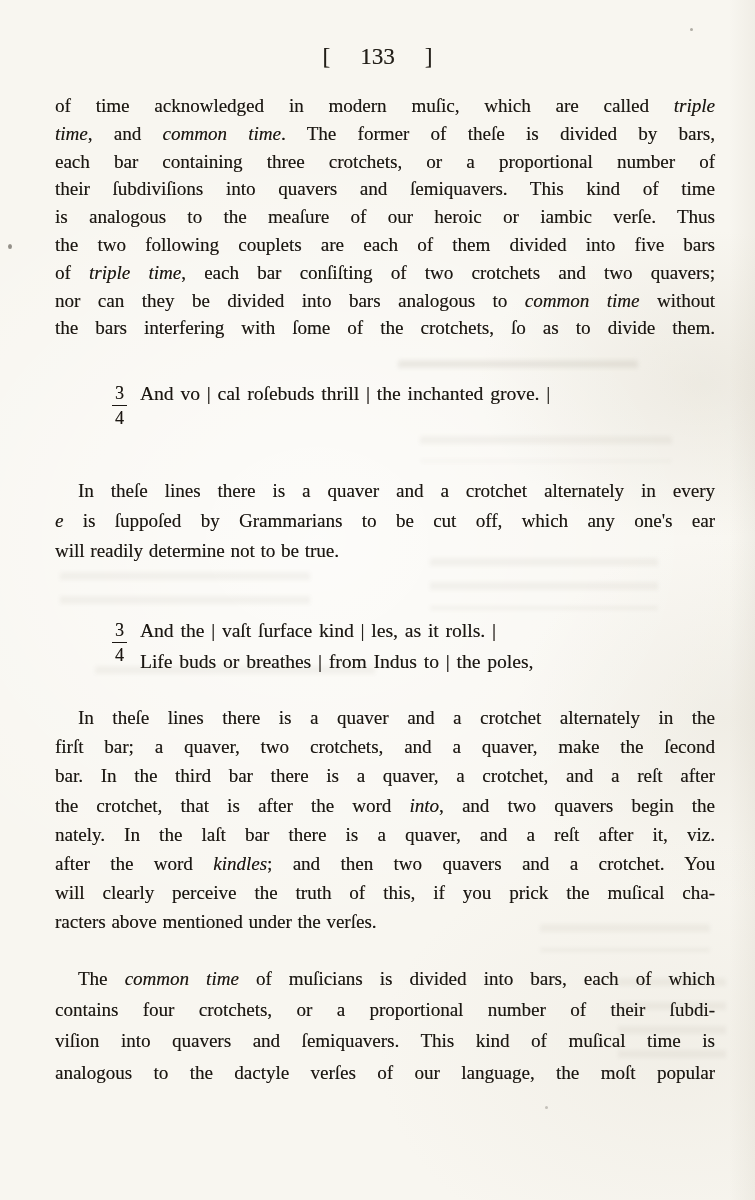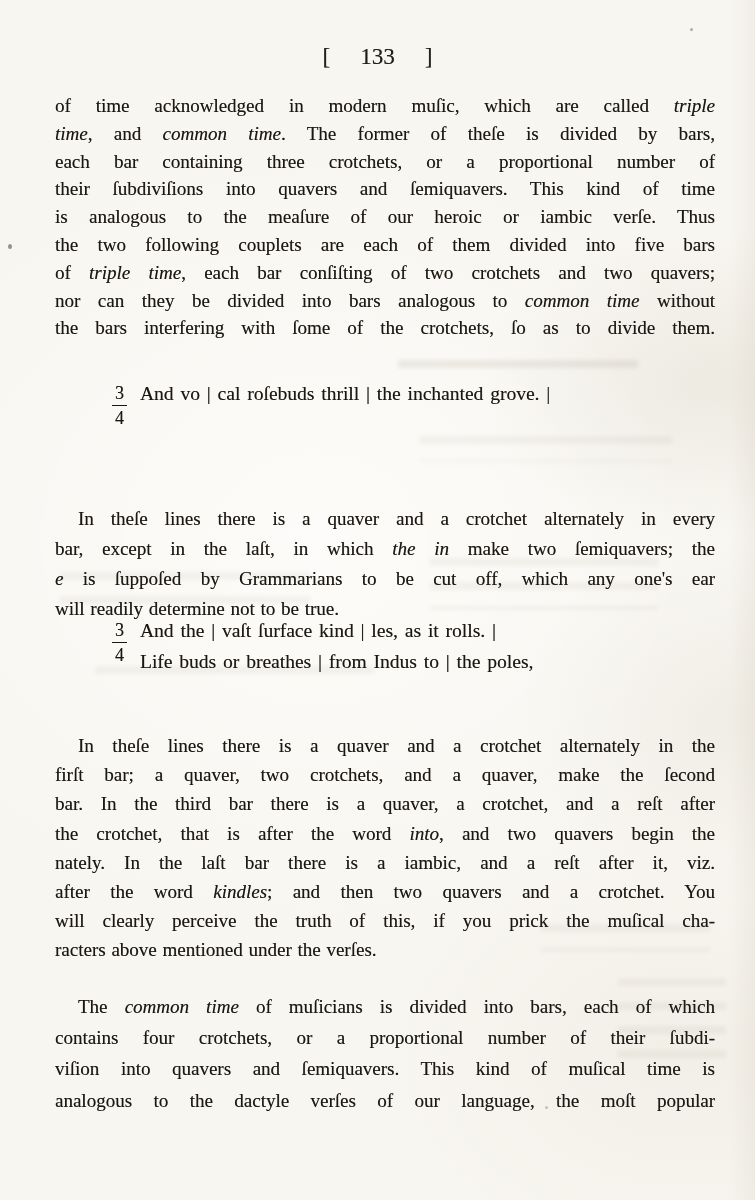--- a/index.html
+++ b/index.html
@@ -54,21 +54,21 @@
     font-size: 19px;
     text-shadow: 0.2px 0.2px 0.35px rgba(25,20,12,0.5);
   }
   .tline {
     text-align: justify;
     text-align-last: justify;
     text-justify: inter-word;
     word-spacing: 1px;
   }
   .tline.short { text-align-last: left; }
-  .tline.indent { text-indent: 23px; margin-top: 28px; }
+  .tline.indent { text-indent: 23px; }
   .it { font-style: italic; }
 
   [data-block="p1"] { top: 92px; }
   [data-block="p1"] .tline { line-height: 27.8px; }
   [data-block="v1"] { top: 379px; left: 112px; width: auto; }
   [data-block="p2"] { top: 476px; }
   [data-block="p2"] .tline { line-height: 30px; }
   [data-block="v2"] { top: 616px; left: 112px; width: auto; }
   [data-block="p3"] { top: 703px; }
   [data-block="p3"] .tline { line-height: 29.2px; }
@@ -159,40 +159,39 @@
         <div class="timesig">
           <span class="ts-top">3</span>
           <span class="ts-bottom">4</span>
         </div>
         <div class="verse-lines">
           <div class="verse-line">And vo | cal roſebuds thrill | the inchanted grove. |</div>
         </div>
       </div>
       <div class="block paragraph" data-block="p2">
         <div class="tline indent"><span>In theſe lines there is a quaver and a crotchet alternately in every</span></div>
-        <div class="tline"><span>bar, except in the laſt, in which </span><span class="it">the in</span><span> make two ſemiquavers; the</span></div>
         <div class="tline"><span class="it">e</span><span> is ſuppoſed by Grammarians to be cut off, which any one's ear</span></div>
         <div class="tline short"><span>will readily determine not to be true.</span></div>
       </div>
       <div class="block verse" data-block="v2">
         <div class="timesig">
           <span class="ts-top">3</span>
           <span class="ts-bottom">4</span>
         </div>
         <div class="verse-lines">
           <div class="verse-line">And the | vaſt ſurface kind | les, as it rolls. |</div>
           <div class="verse-line">Life buds or breathes | from Indus to | the poles,</div>
         </div>
       </div>
       <div class="block paragraph" data-block="p3">
         <div class="tline indent"><span>In theſe lines there is a quaver and a crotchet alternately in the</span></div>
         <div class="tline"><span>firſt bar; a quaver, two crotchets, and a quaver, make the ſecond</span></div>
         <div class="tline"><span>bar.  In the third bar there is a quaver, a crotchet, and a reſt after</span></div>
         <div class="tline"><span>the crotchet, that is after the word </span><span class="it">into</span><span>, and two quavers begin the</span></div>
-        <div class="tline"><span>nately.  In the laſt bar there is a iambic, and a reſt after it, viz.</span></div>
+        <div class="tline"><span>nately.  In the laſt bar there is a quaver, and a reſt after it, viz.</span></div>
         <div class="tline"><span>after the word </span><span class="it">kindles</span><span>; and then two quavers and a crotchet.  You</span></div>
         <div class="tline"><span>will clearly perceive the truth of this, if you prick the muſical cha-</span></div>
         <div class="tline short"><span>racters above mentioned under the verſes.</span></div>
       </div>
       <div class="block paragraph" data-block="p4">
         <div class="tline indent"><span>The </span><span class="it">common time</span><span> of muſicians is divided into bars, each of which</span></div>
         <div class="tline"><span>contains four crotchets, or a proportional number of their ſubdi-</span></div>
         <div class="tline"><span>viſion into quavers and ſemiquavers.  This kind of muſical time is</span></div>
         <div class="tline"><span>analogous to the dactyle verſes of our language, the moſt popular</span></div>
       </div>

